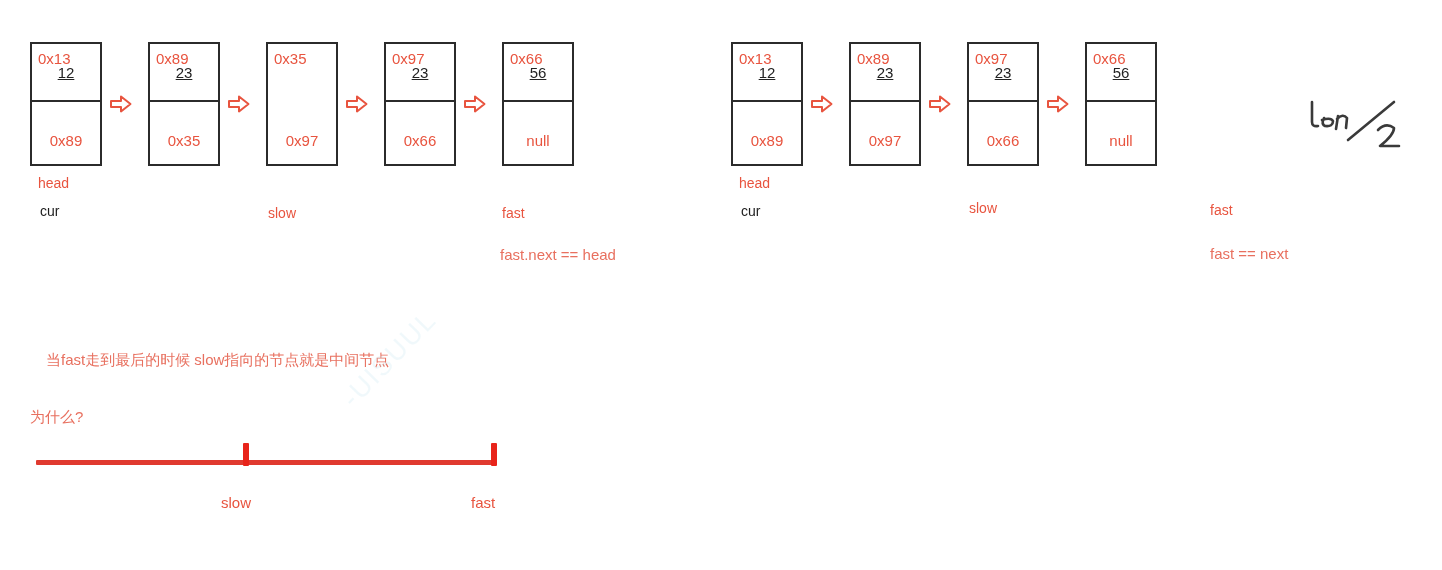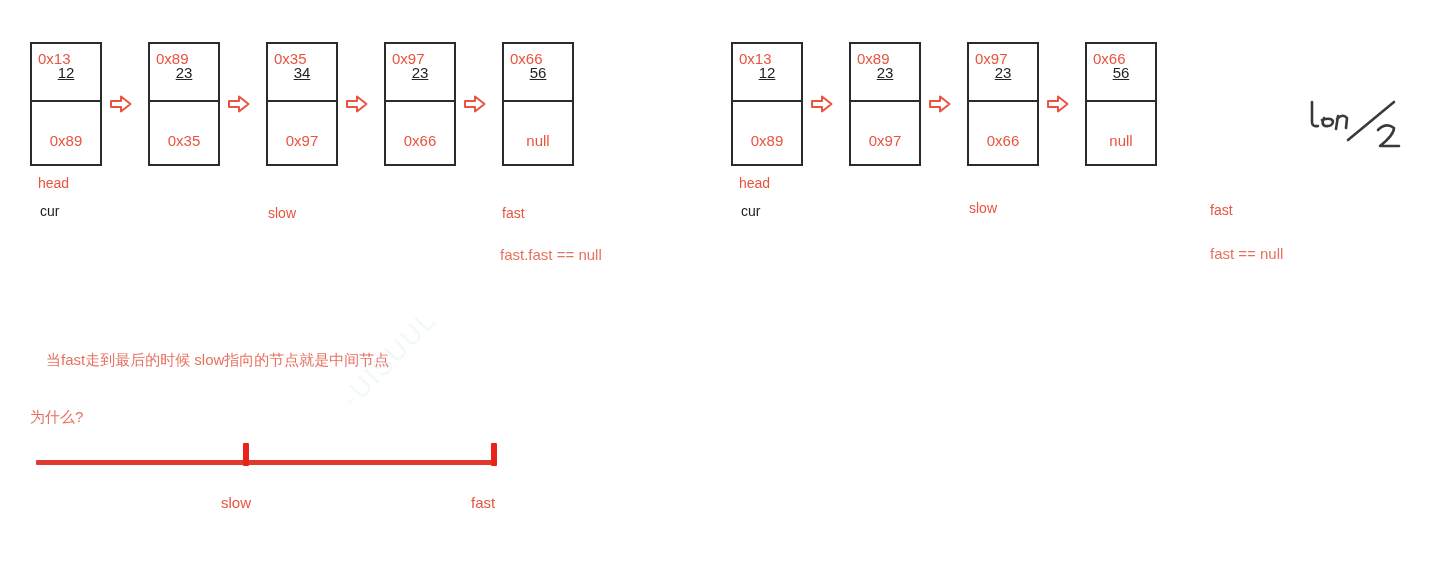--- a/index.html
+++ b/index.html
@@ -165,21 +165,20 @@
     <div class="next-cell">0x35</div>
   </div>
   <div class="arrow" style="left:228px; top:95px;">
     <svg width="22" height="18" viewBox="0 0 22 18">
         <path d="M1 6 H11 V1.5 L20.5 9 L11 16.5 V12 H1 Z" fill="none" stroke="#e8543f" stroke-width="2" stroke-linejoin="round"></path>
       </svg>
   </div>
 
   <div class="node" style="left:266px; top:42px;">
     <div class="addr-label">0x35</div>
-    <div class="val-cell">34</div>
     <div class="next-cell">0x97</div>
   </div>
   <div class="arrow" style="left:346px; top:95px;">
     <svg width="22" height="18" viewBox="0 0 22 18">
         <path d="M1 6 H11 V1.5 L20.5 9 L11 16.5 V12 H1 Z" fill="none" stroke="#e8543f" stroke-width="2" stroke-linejoin="round"></path>
       </svg>
   </div>
 
   <div class="node" style="left:384px; top:42px;">
     <div class="addr-label">0x97</div>
@@ -196,21 +195,21 @@
     <div class="addr-label">0x66</div>
     <div class="val-cell">56</div>
     <div class="next-cell">null</div>
   </div>
 
   <div class="ptr red" style="left:38px;  top:174px;">head</div>
   <div class="ptr dark" style="left:40px;  top:202px;">cur</div>
   <div class="ptr red" style="left:268px; top:204px;">slow</div>
   <div class="ptr red" style="left:502px; top:204px;">fast</div>
 
-  <div class="note" style="left:500px; top:245px;">fast.fast == null</div>
+  <div class="note" style="left:500px; top:245px;">fast.next == head</div>
 </div>
 
 <div id="diagram-two">
 
   <div class="node" style="left:731px; top:42px;">
     <div class="addr-label">0x13</div>
     <div class="val-cell">12</div>
     <div class="next-cell">0x89</div>
   </div>
   <div class="arrow" style="left:811px; top:95px;">
@@ -245,21 +244,21 @@
     <div class="addr-label">0x66</div>
     <div class="val-cell">56</div>
     <div class="next-cell">null</div>
   </div>
 
   <div class="ptr red" style="left:739px;  top:174px;">head</div>
   <div class="ptr dark" style="left:741px;  top:202px;">cur</div>
   <div class="ptr red" style="left:969px;  top:199px;">slow</div>
   <div class="ptr red" style="left:1210px; top:201px;">fast</div>
 
-  <div class="note" style="left:1210px; top:244px;">fast == null</div>
+  <div class="note" style="left:1210px; top:244px;">fast == next</div>
 </div>
 
 <div id="handwritten-len">
   <svg width="112" height="64" viewBox="0 0 112 64" fill="none" stroke="#3a3a3a" stroke-width="2.6" stroke-linecap="round" stroke-linejoin="round">
 
     <path d="M6 6 L6 26 Q6 31 12 30"></path>
 
     <path d="M16 24 Q25 21 27 25 Q27 31 19 30 Q15 28 18 22"></path>
 
     <path d="M32 20 L30 33 M31 23 Q37 17 41 22 L40 32"></path>

